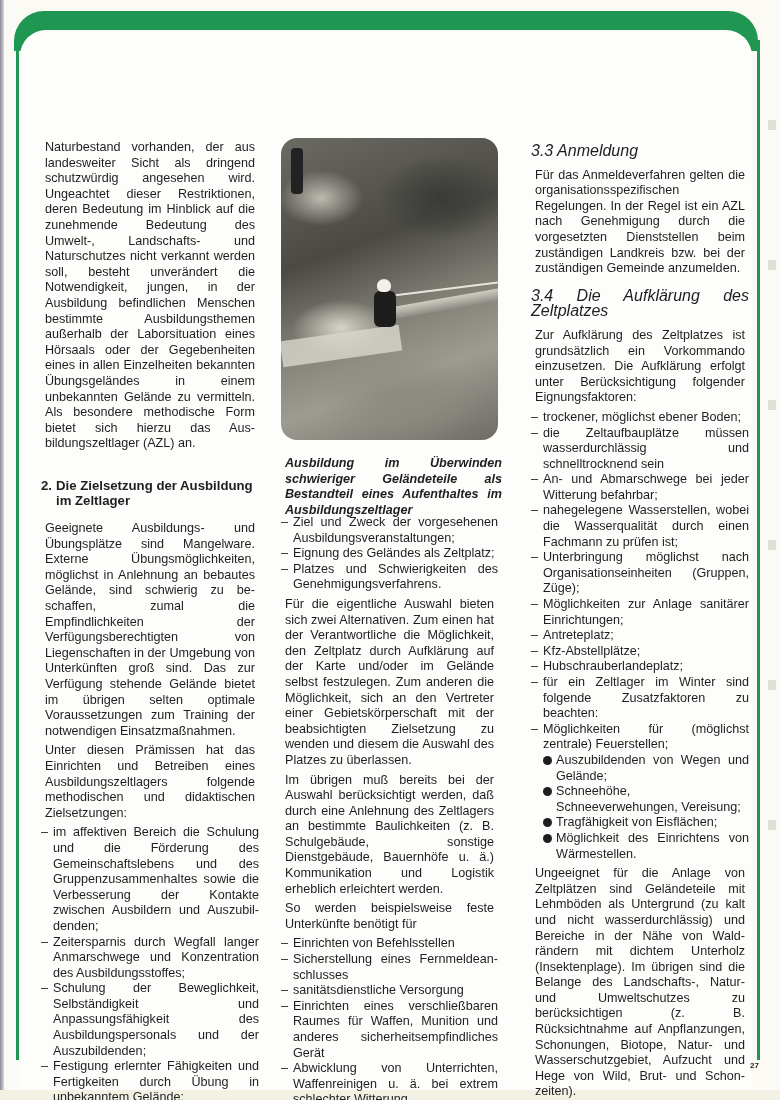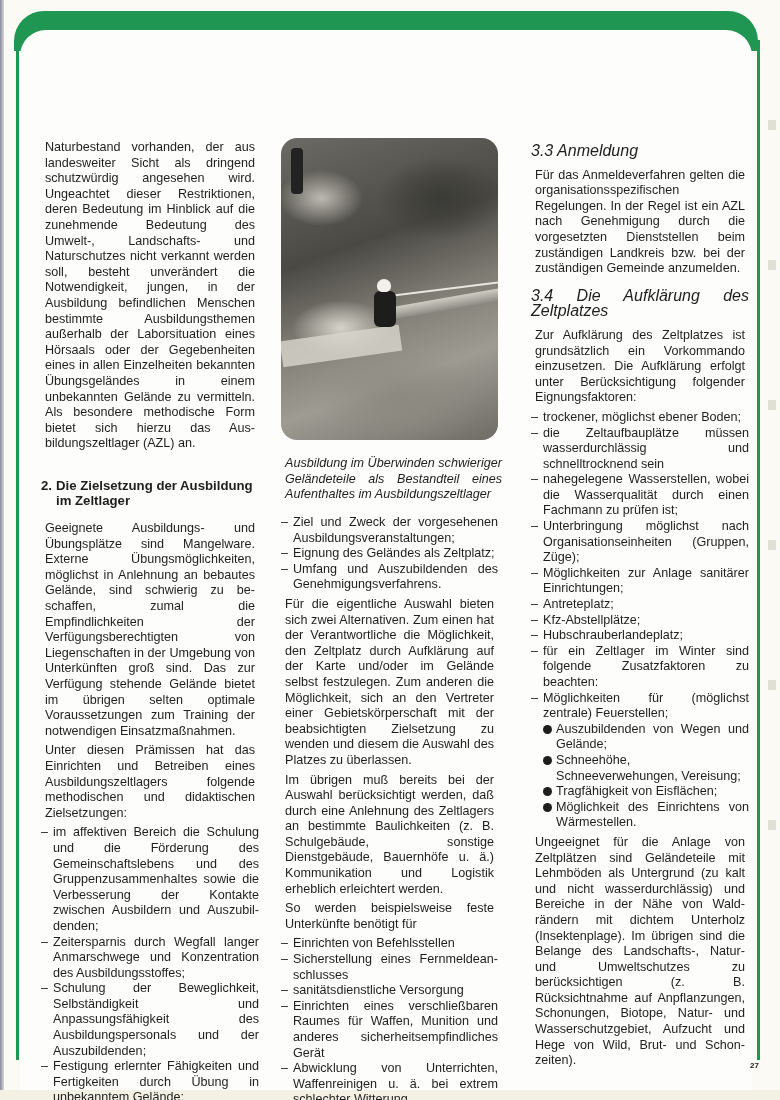--- a/index.html
+++ b/index.html
@@ -107,20 +107,21 @@
   }
   .photo .path {
     position: absolute; left: 0; top: 195px; width: 120px; height: 26px;
     background: #d9d7cd; transform: rotate(-8deg); opacity: .8;
   }
 
   .caption {
     position: absolute; left: 281px; top: 452px; width: 217px;
     font-size: 12.6px; line-height: 15.6px; font-style: italic;
     text-align: justify;
+    font-weight: bold;
   }
   .col2.body { top: 515px; }
 
   .page-num {
     position: absolute; left: 738px; top: 1061px;
     font-size: 8px; font-weight: bold; margin-left: 12px;
   }
 </style>
 </head>
 <body>
@@ -164,21 +165,21 @@
   <div class="log"></div>
   <div class="person-body"></div>
   <div class="person-helmet"></div>
 </div>
 <p class="caption">Ausbildung im Überwinden schwieriger Geländeteile als Bestandteil eines Aufent­haltes im Ausbildungszeltlager</p>
 
 <div class="col col2 body">
   <ul class="dash">
     <li>Ziel und Zweck der vorgesehenen Aus­bildungsveranstaltungen;</li>
     <li>Eignung des Geländes als Zeltplatz;</li>
-    <li>Umfang und Auszubildenden des Ge­nehmigungsverfahrens.</li>
+    <li>Platzes und Schwierigkeiten des Ge­nehmigungsverfahrens.</li>
   </ul>
   <p>Für die eigentliche Auswahl bieten sich zwei Alternativen. Zum einen hat der Ver­antwortliche die Möglichkeit, den Zeltplatz durch Aufklärung auf der Karte und/oder im Gelände selbst festzulegen. Zum anderen die Möglichkeit, sich an den Vertreter einer Gebietskörperschaft mit der beabsichtig­ten Zielsetzung zu wenden und diesem die Auswahl des Platzes zu überlassen.</p>
   <p>Im übrigen muß bereits bei der Auswahl berücksichtigt werden, daß durch eine An­lehnung des Zeltlagers an bestimmte Bau­lichkeiten (z. B. Schulgebäude, sonstige Dienstgebäude, Bauernhöfe u. ä.) Kom­munikation und Logistik erheblich erleich­tert werden.</p>
   <p>So werden beispielsweise feste Unterkünf­te benötigt für</p>
   <ul class="dash">
     <li>Einrichten von Befehlsstellen</li>
     <li>Sicherstellung eines Fernmeldean­schlusses</li>
     <li>sanitätsdienstliche Versorgung</li>
     <li>Einrichten eines verschließbaren Rau­mes für Waffen, Munition und anderes sicherheitsempfindliches Gerät</li>
     <li>Abwicklung von Unterrichten, Waffen­reinigen u. ä. bei extrem schlechter Wit­terung.</li>
@@ -192,20 +193,21 @@
   <h3>3.3  Anmeldung</h3>
   <div class="gap-s" style="height:5px"></div>
   <p>Für das Anmeldeverfahren gelten die orga­nisationsspezifischen Regelungen. In der Regel ist ein AZL nach Genehmigung durch die vorgesetzten Dienststellen beim zuständigen Landkreis bzw. bei der zu­ständigen Gemeinde anzumelden.</p>
   <div class="gap-s" style="height:7px"></div>
   <h3>3.4  Die Aufklärung des Zeltplatzes</h3>
   <div class="gap-s" style="height:5px"></div>
   <p>Zur Aufklärung des Zeltplatzes ist grund­sätzlich ein Vorkommando einzusetzen. Die Aufklärung erfolgt unter Berücksichti­gung folgender Eignungsfaktoren:</p>
   <ul class="dash">
     <li>trockener, möglichst ebener Boden;</li>
     <li>die Zeltaufbauplätze müssen wasser­durchlässig und schnelltrocknend sein</li>
+    <li>An- und Abmarschwege bei jeder Witte­rung befahrbar;</li>
     <li>nahegelegene Wasserstellen, wobei die Wasserqualität durch einen Fachmann zu prüfen ist;</li>
     <li>Unterbringung möglichst nach Organi­sationseinheiten (Gruppen, Züge);</li>
     <li>Möglichkeiten zur Anlage sanitärer Ein­richtungen;</li>
     <li>Antreteplatz;</li>
     <li>Kfz-Abstellplätze;</li>
     <li>Hubschrauberlandeplatz;</li>
     <li>für ein Zeltlager im Winter sind folgende Zusatzfaktoren zu beachten:</li>
     <li>Möglichkeiten für (möglichst zentrale) Feuerstellen;</li>
   </ul>
   <ul class="dot">

